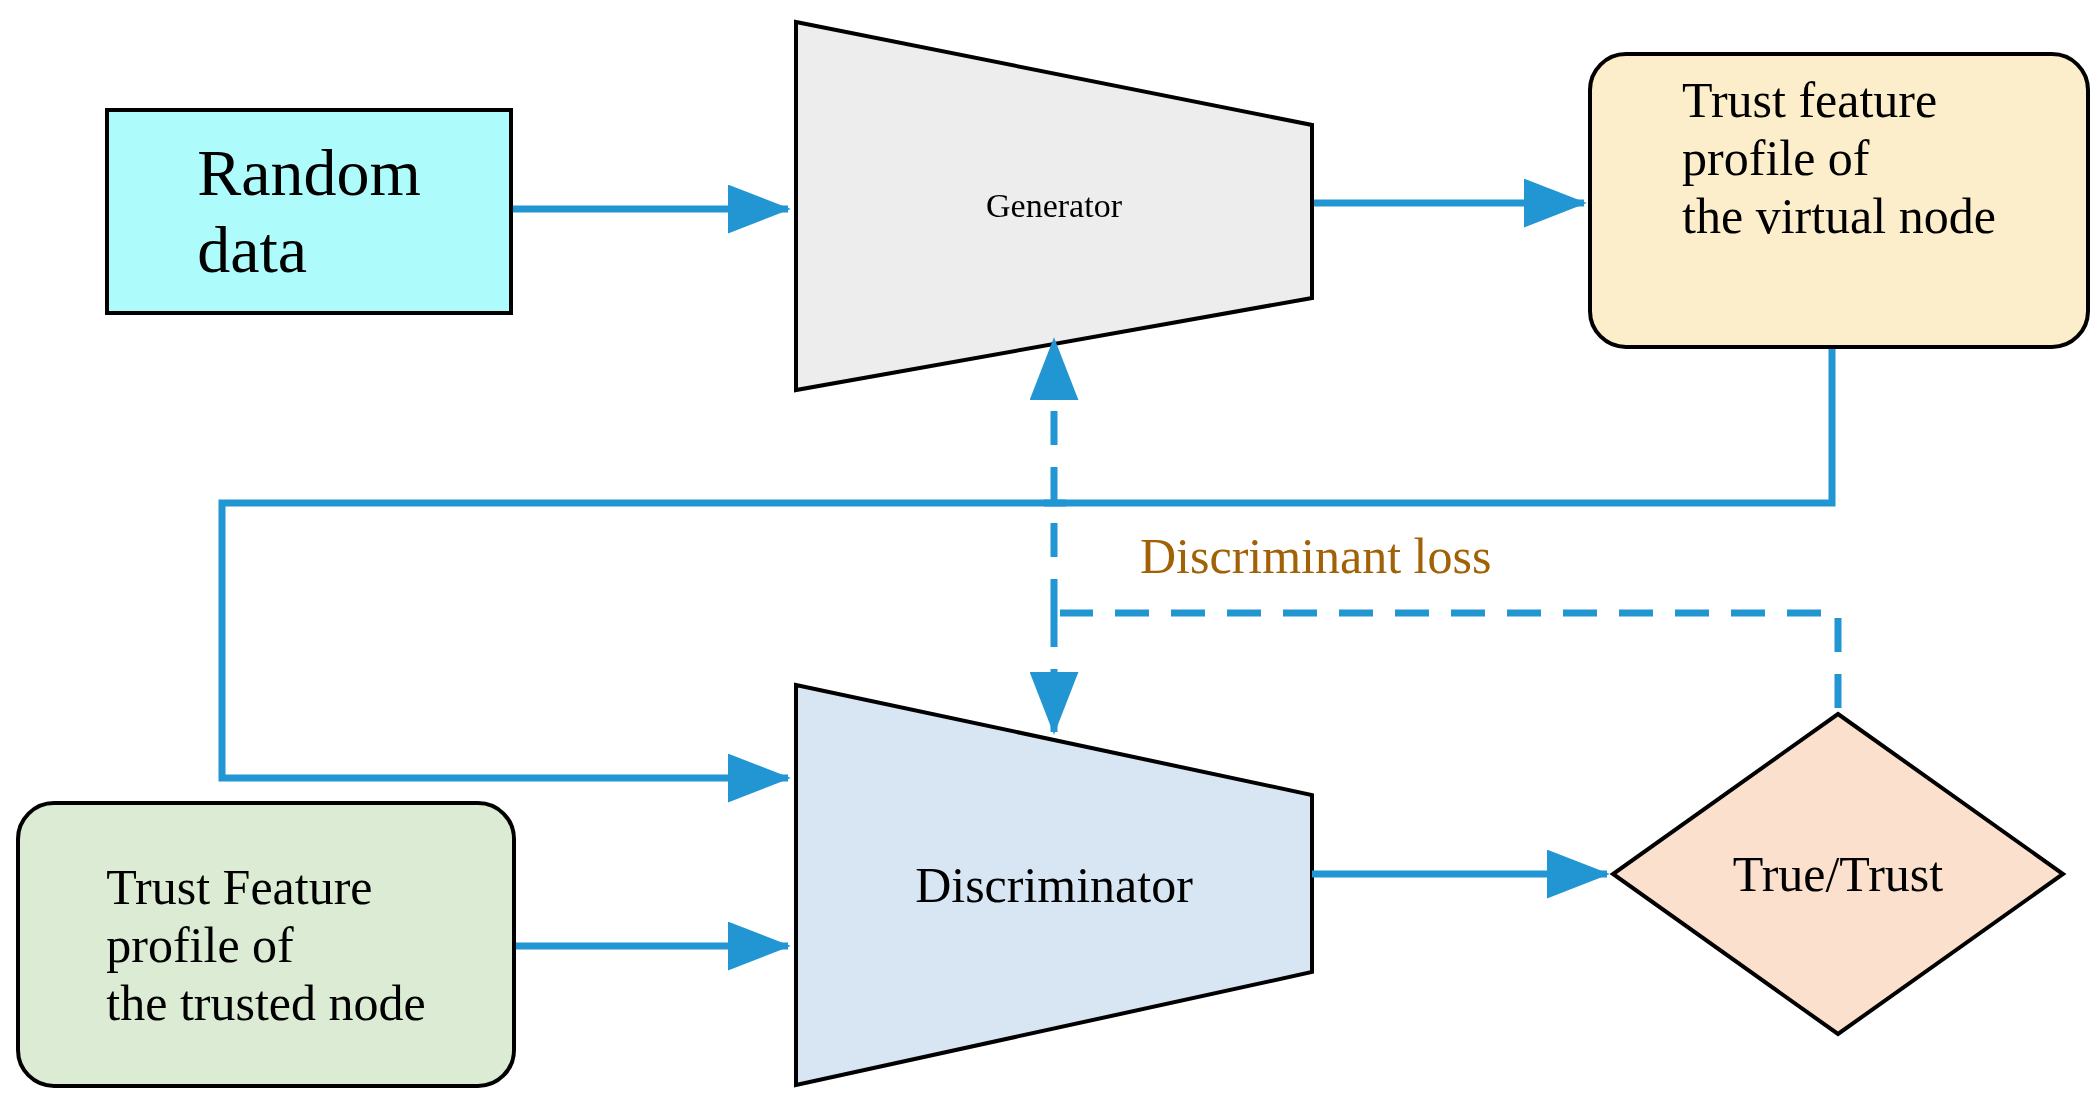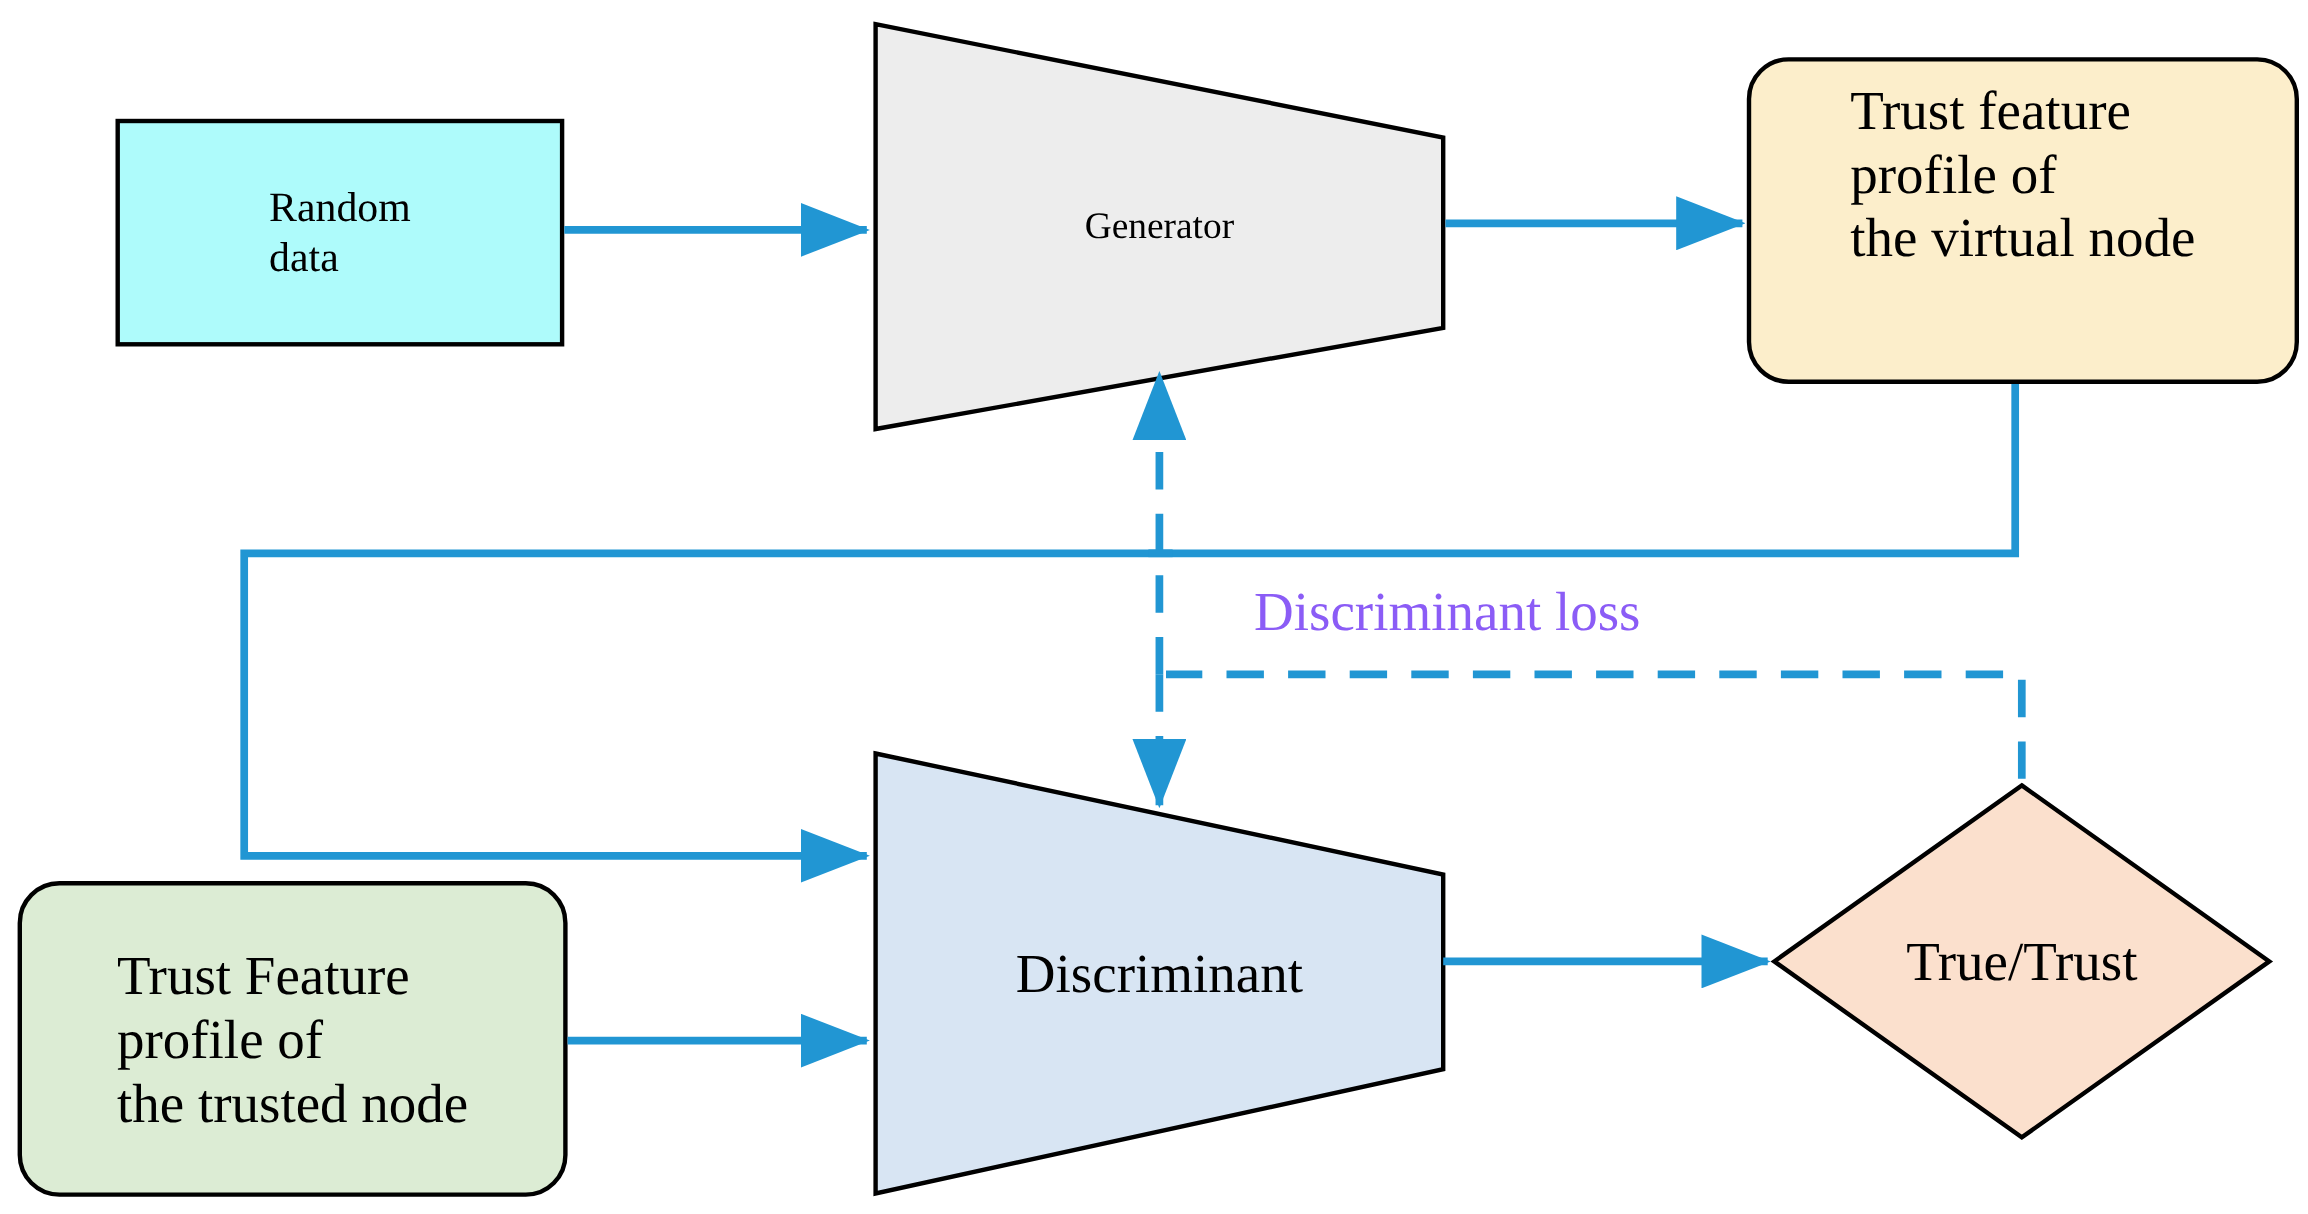--- a/index.html
+++ b/index.html
@@ -29,29 +29,29 @@
     display: flex;
     align-items: center;
     justify-content: center;
     text-align: left;
     color: #000000;
     font-family: "Liberation Serif", "DejaVu Serif", serif;
     line-height: 1.16;
     white-space: pre-line;
     pointer-events: none;
   }
-  .lbl-random-data { left: 107px; top: 110px; width: 404px; height: 203px; font-size: 38px; }
+  .lbl-random-data { left: 107px; top: 110px; width: 404px; height: 203px; font-size: 66px; }
   .lbl-generator   { left: 796px; top: 22px;  width: 516px; height: 368px; font-size: 34px; }
   .lbl-virtual     { left: 1590px; top: 54px; width: 498px; height: 208px; font-size: 50px; }
   .lbl-trusted     { left: 18px;  top: 803px; width: 496px; height: 283px; font-size: 50px; }
   .lbl-discrim     { left: 796px; top: 685px; width: 516px; height: 400px; font-size: 50px; }
   .lbl-truefalse   { left: 1613px; top: 714px; width: 450px; height: 320px; font-size: 50px; }
   .edge-label {
     position: absolute;
-    color: #8b5cf6;
+    color: #a16207;
     font-family: "Liberation Serif", "DejaVu Serif", serif;
     font-size: 50px;
     white-space: nowrap;
     pointer-events: none;
   }
   .lbl-discriminant-loss { left: 1140px; top: 527px; }
 </style>
 </head>
 <body>
 
@@ -102,19 +102,19 @@
   <div class="node-label lbl-generator">Generator</div>
 
   <div class="node-label lbl-virtual">Trust feature
 profile of
 the virtual node</div>
 
   <div class="node-label lbl-trusted">Trust Feature
 profile of
 the trusted node</div>
 
-  <div class="node-label lbl-discrim">Discriminant</div>
+  <div class="node-label lbl-discrim">Discriminator</div>
 
   <div class="node-label lbl-truefalse">True/Trust</div>
 
   <div class="edge-label lbl-discriminant-loss">Discriminant loss</div>
 
 </div>
 
 </body></html>

